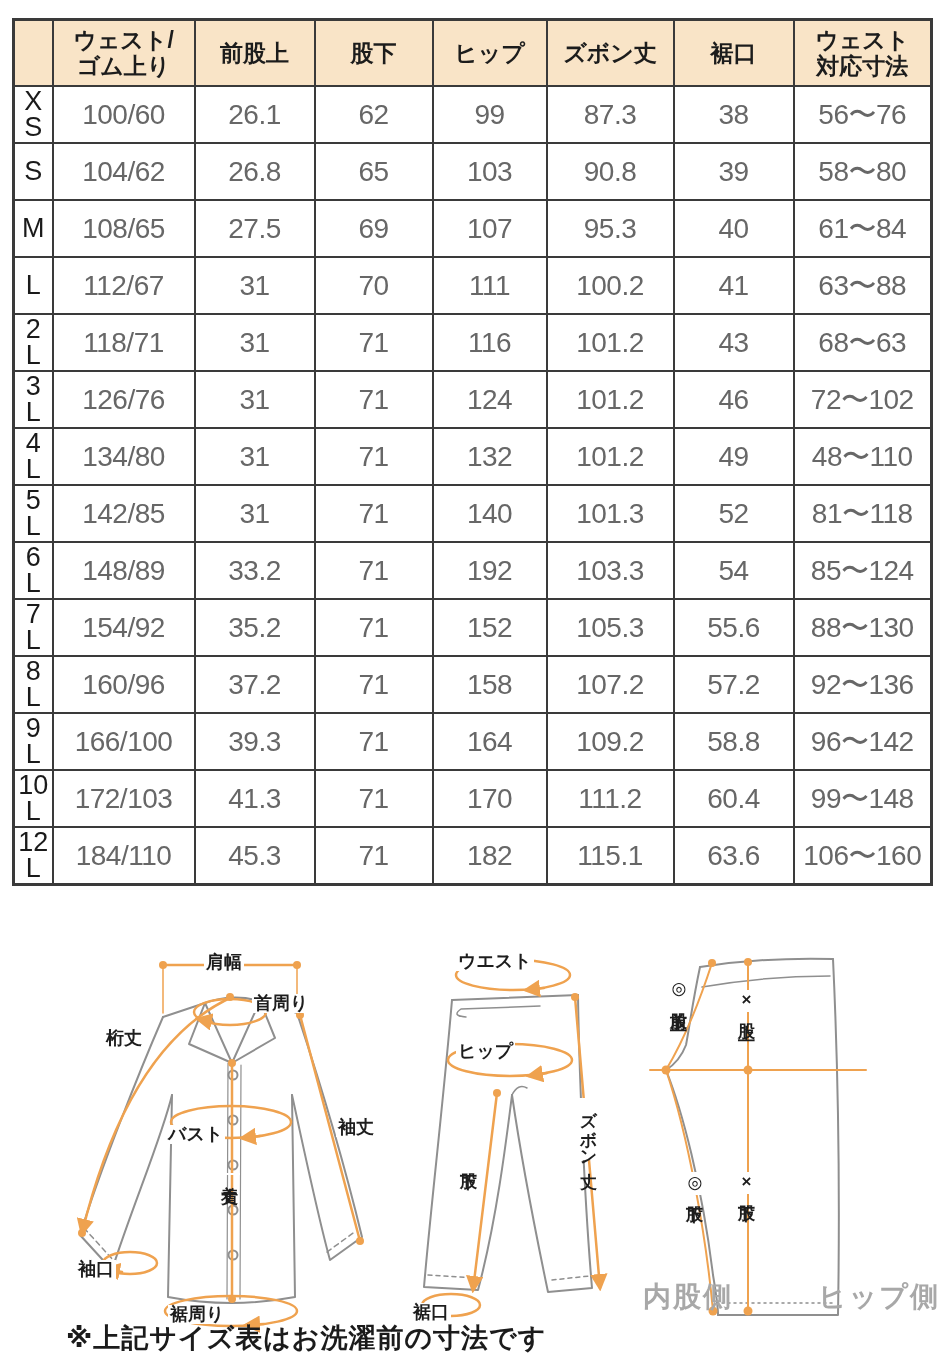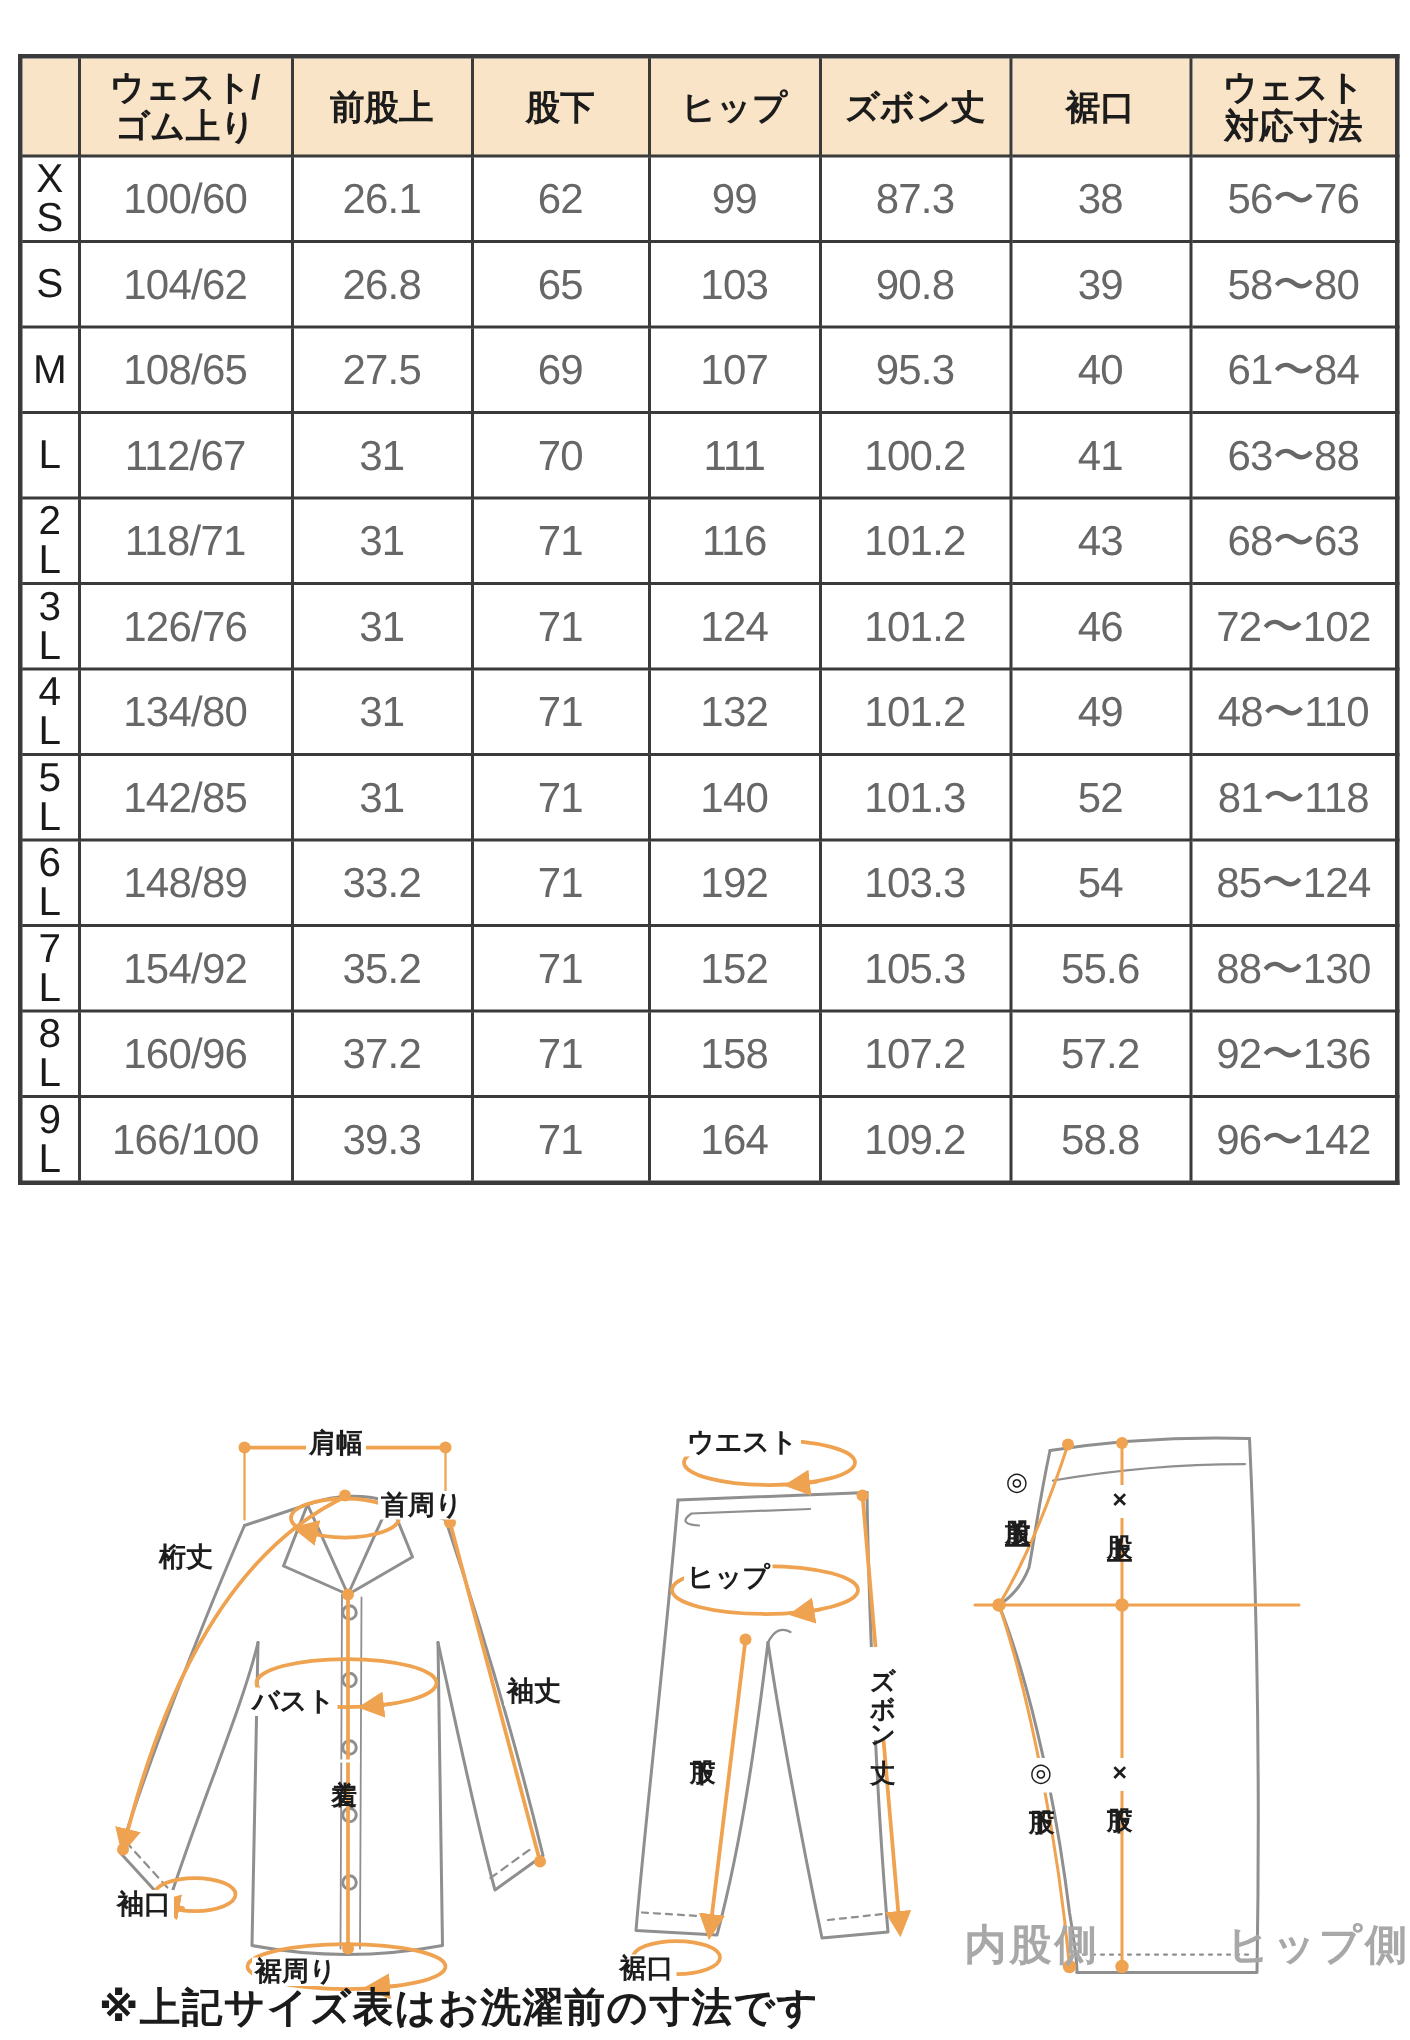--- a/index.html
+++ b/index.html
@@ -1,21 +1,21 @@
 <!DOCTYPE html>
 <html><head>
 <meta charset="utf-8">
 <style>
   html,body{margin:0;padding:0;}
   body{
     width:940px;height:1360px;background:#ffffff;position:relative;overflow:hidden;
     font-family:"Liberation Sans","DejaVu Sans",sans-serif;
   }
   
-  .size-table-wrap{position:absolute;left:12px;top:18px;margin-top:18px;}
+  .size-table-wrap{position:absolute;left:12px;top:18px;}
   table.size-table{
     border-collapse:collapse;table-layout:fixed;width:918px;
     border:3px solid #3a3a3a;background:#fff;
   }
   table.size-table th,table.size-table td{
     border:2px solid #3a3a3a;text-align:center;vertical-align:middle;
     padding:0;overflow:hidden;
   }
   table.size-table thead th{
     background:#F9E4C7;color:#1c1c1c;font-weight:700;font-size:23px;
@@ -200,20 +200,42 @@
           <th>9
 L</th>
           <td>166/100</td>
           <td>39.3</td>
           <td>71</td>
           <td>164</td>
           <td>109.2</td>
           <td>58.8</td>
           <td>96〜142</td>
         </tr>
+        <tr>
+          <th>10
+L</th>
+          <td>172/103</td>
+          <td>41.3</td>
+          <td>71</td>
+          <td>170</td>
+          <td>111.2</td>
+          <td>60.4</td>
+          <td>99〜148</td>
+        </tr>
+        <tr>
+          <th>12
+L</th>
+          <td>184/110</td>
+          <td>45.3</td>
+          <td>71</td>
+          <td>182</td>
+          <td>115.1</td>
+          <td>63.6</td>
+          <td>106〜160</td>
+        </tr>
       </tbody>
   </table>
 </div>
 
 <div class="diagrams">
 
   <svg width="940" height="415" viewBox="0 0 940 415">
     <defs>
       <marker id="arr" viewBox="0 0 10 10" refX="8" refY="5" markerWidth="7" markerHeight="7" orient="auto-start-reverse">
         <path d="M0,0 L10,5 L0,10 Z" fill="#EFA24F"></path>

